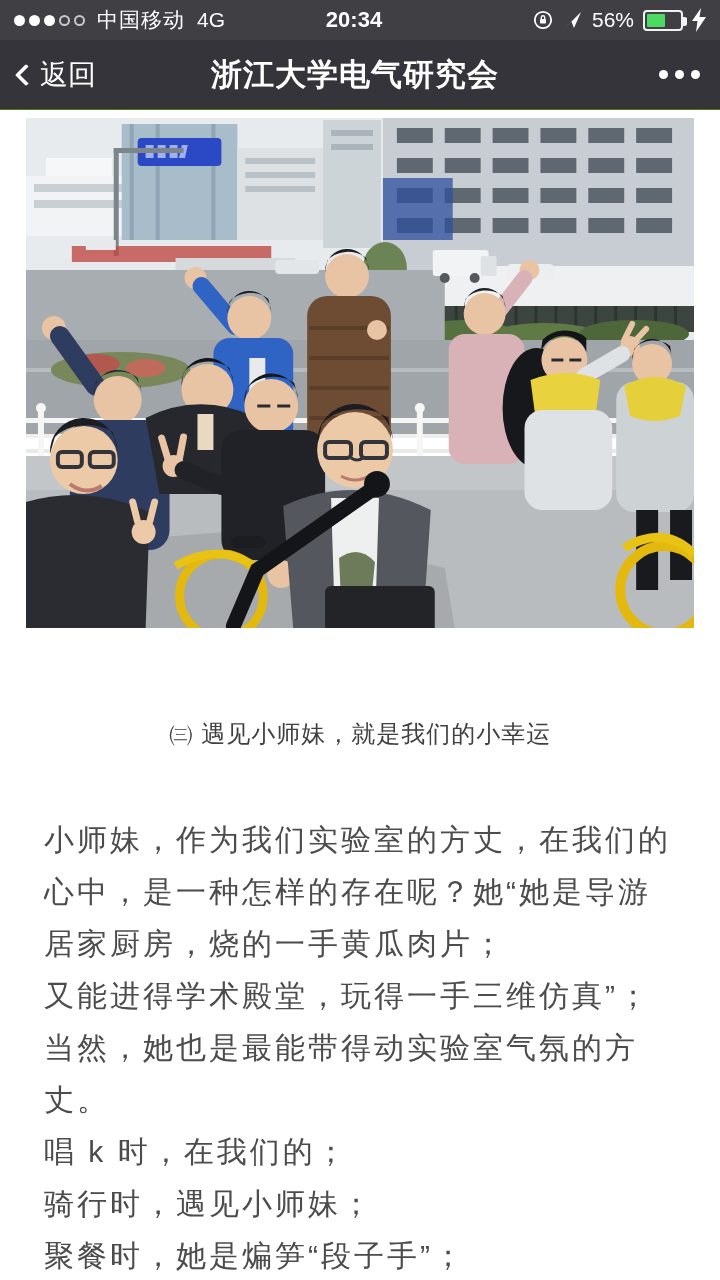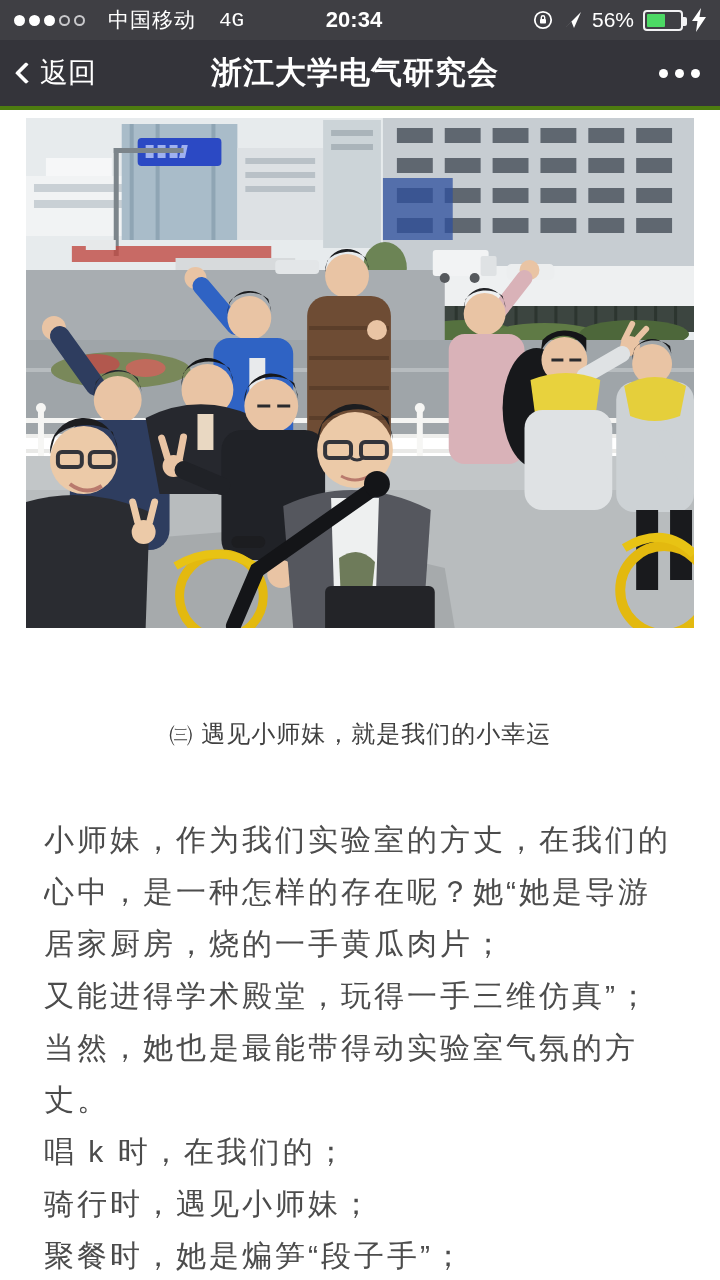--- a/index.html
+++ b/index.html
@@ -8,39 +8,39 @@
   .screen{
     position:relative; width:720px; height:1280px; margin:0 auto;
     background:#ffffff; overflow:hidden;
   }
   
   .statusbar{
     height:40px; background:#3f3f44; color:#fff;
     display:flex; align-items:center; padding:0 14px;
     font-size:21px; position:relative;
   }
-  .sb-left{ display:flex; align-items:center; gap:19px; }
+  .sb-left{ display:flex; align-items:center; gap:8px; }
   .sig-dots{ display:flex; align-items:center; gap:4px; margin-right:4px; }
   .sig-dot{ width:11px; height:11px; border-radius:50%; border:2px solid #c9c9cc; }
   .sig-dot.filled{ background:#fff; border-color:#fff; }
   .sb-carrier{ letter-spacing:1px; }
-  .sb-net{ margin-left:4px;font-family:Liberation Mono, monospace; }
+  .sb-net{ margin-left:4px; }
   .sb-time{
     position:absolute; left:0; right:12px; text-align:center;
     font-size:22px; font-weight:bold; pointer-events:none;
   }
   .sb-right{ margin-left:auto; display:flex; align-items:center; gap:9px; z-index:1; }
   .battery{ position:relative; width:40px; height:21px; border:2px solid #f1f1f3; border-radius:4px; padding:2px; display:flex; }
   .battery-fill{ background:#4cd964; height:100%; border-radius:1px; }
   .battery-nub{ position:absolute; right:-6px; top:5px; width:4px; height:9px; background:#f1f1f3; border-radius:0 2px 2px 0; }
   
   .navbar{
     height:70px; background:#34343a; color:#fff;
     display:flex; align-items:center; padding:0 18px; position:relative;
-    border-bottom:4px solid #4d7c0f;
+    border-bottom:1px solid #4d7c0f;
   }
   .back-btn{ display:flex; align-items:center; gap:6px; cursor:pointer; z-index:2; }
   .chevron{ width:16px; height:16px; border-left:4px solid #fff; border-bottom:4px solid #fff; transform:rotate(45deg); border-radius:2px; }
   .back-label{ font-size:28px; }
   .nav-title{
     position:absolute; left:0; right:10px; text-align:center;
     font-size:31px; font-weight:600; letter-spacing:1px; pointer-events:none;
   }
   .more-btn{ margin-left:auto; display:flex; gap:7px; padding:10px 2px; cursor:pointer; z-index:2; }
   .more-btn i{ width:9px; height:9px; background:#fff; border-radius:50%; }

